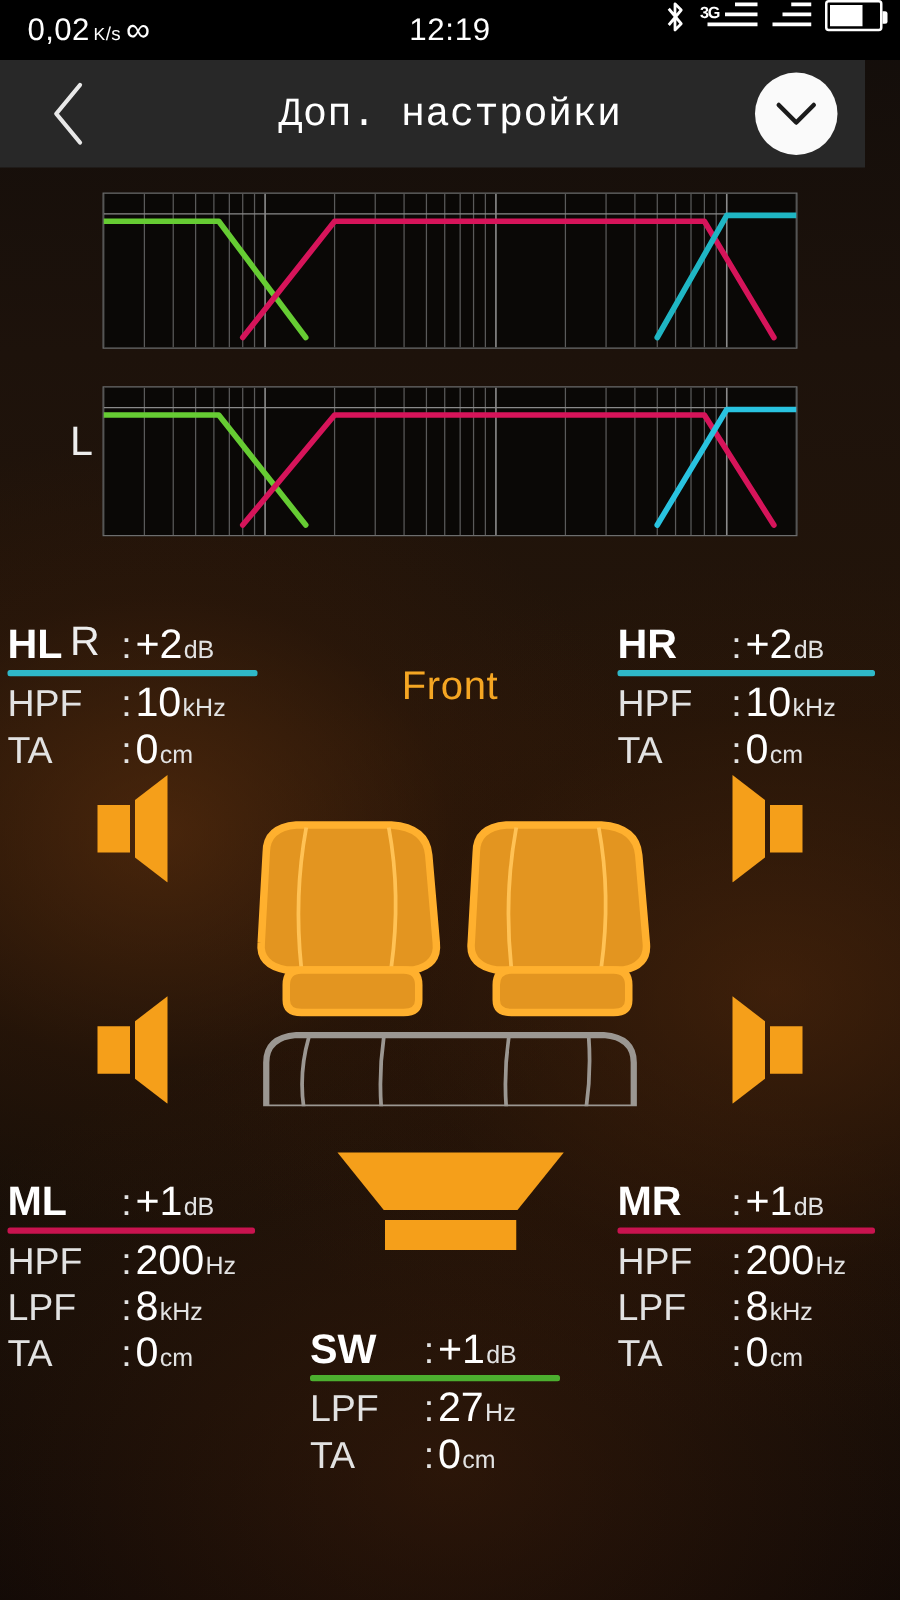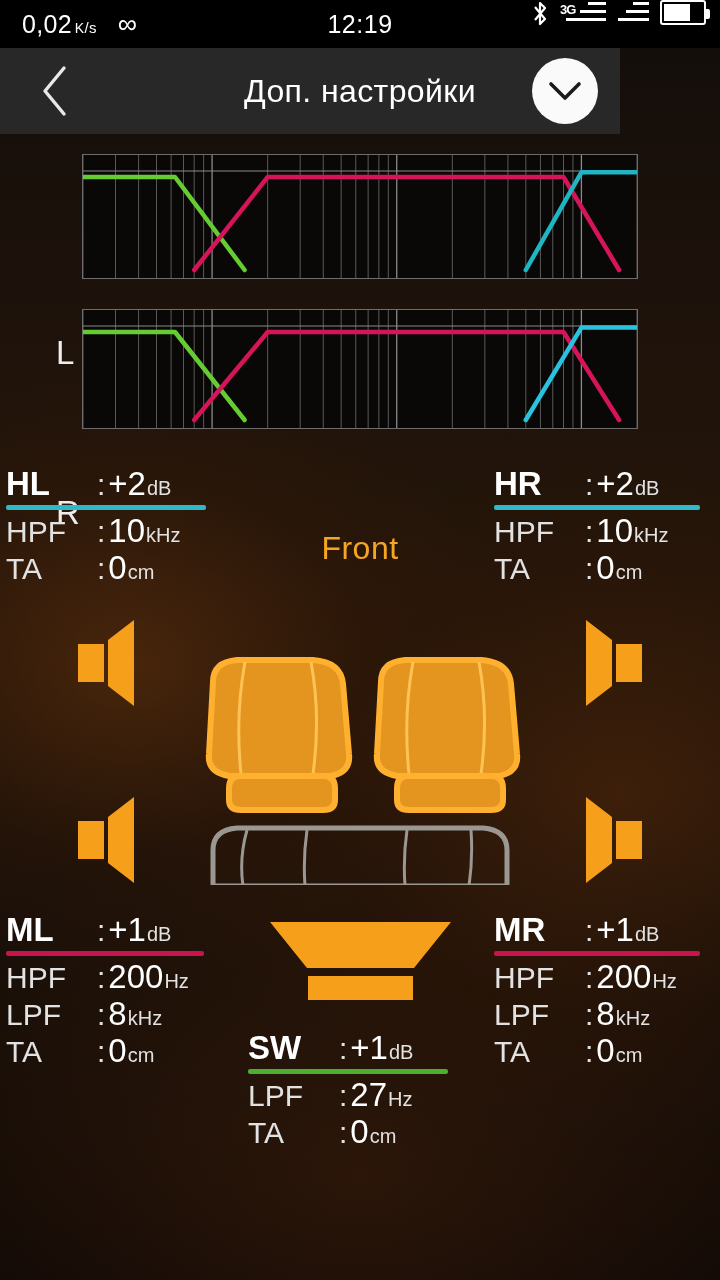--- a/index.html
+++ b/index.html
@@ -16,21 +16,21 @@
       radial-gradient(ellipse 620px 460px at 86% 62%, rgba(96,46,12,0.48) 0%, rgba(54,24,6,0.22) 48%, rgba(0,0,0,0) 76%),
       radial-gradient(ellipse 700px 520px at 50% 92%, rgba(84,40,12,0.38) 0%, rgba(0,0,0,0) 70%),
       linear-gradient(180deg, #120d0a 0%, #1d120b 22%, #241509 46%, #1a1008 70%, #140c07 88%, #0e0806 100%);
   }
 
   
   #statusbar {
     position:absolute; left:0; top:0; width:720px; height:48px;
     background:#000; color:#fff;
   }
-  .sb-left { position:absolute; left:22px; top:0; height:48px; display:flex; align-items:center; gap:21px; }
+  .sb-left { position:absolute; left:22px; top:0; height:48px; display:flex; align-items:center; gap:4px; }
   .sb-speed { font-size:25px; letter-spacing:0.3px; display:flex; align-items:baseline; gap:3px; }
   .sb-unit { font-size:15px; }
   .sb-unit .num { font-size:14px; }
   .sb-inf { font-size:27px; line-height:1; letter-spacing:-1px; }
   .sb-clock {
     position:absolute; left:0; top:0; width:720px; height:48px;
     display:flex; align-items:center; justify-content:center;
     font-size:25px; letter-spacing:0.5px;
   }
   .sb-right { position:absolute; right:14px; top:0; height:45px; display:flex; align-items:flex-start; gap:11px; }
@@ -44,22 +44,23 @@
   .bars2 i { position:absolute; right:0; height:3px; background:#fff; display:block; }
   .bars2 i:nth-child(1){ top:2px;  width:16px; }
   .bars2 i:nth-child(2){ top:10px; width:23px; }
   .bars2 i:nth-child(3){ top:18px; width:31px; }
   .battery { position:relative; width:46px; height:25px; border:2px solid #fff; border-radius:3px; }
   .battery::after { content:""; position:absolute; right:-6px; top:7px; width:4px; height:10px; background:#fff; border-radius:0 2px 2px 0; }
   .battery .fill { position:absolute; left:2px; top:2px; bottom:2px; width:62%; background:#fff; }
 
   
   #header {
-    position:absolute; left:0; top:48px; width:620px; height:86px;
+    position:absolute; left:0; top:48px; width:692px; height:86px;
     background:#282828;
+    font-family:Liberation Mono, monospace;
   }
   #header .title {
     position:absolute; left:0; top:0; width:720px; height:86px;
     display:flex; align-items:center; justify-content:center;
     color:#fff; font-size:32px; font-weight:400; letter-spacing:0.4px;
   }
   #header .back {
     position:absolute; left:20px; top:0; width:70px; height:86px;
     display:flex; align-items:center; justify-content:center;
   }
@@ -78,21 +79,21 @@
     position:absolute; background:#0a0806;
     border:1px solid #6d6d6d;
   }
   .plot svg { display:block; width:100%; height:100%; }
   .axis {
     position:absolute; height:24px; color:#c8c8c8; font-size:20px;
   }
   .axis span { position:absolute; transform:translateX(-50%); }
 
   
-  .info { position:absolute; color:#e2e2e2; }
+  .info { position:absolute; color:#e2e2e2;margin-top:31px; }
   .info .row { display:flex; align-items:baseline; white-space:nowrap; line-height:1.12; }
   .info .k { font-size:30px; color:#e2e2e2; }
   .info .hdr-k { font-size:33px; font-weight:bold; color:#ffffff; }
   .info .sep { font-size:30px; color:#e2e2e2; padding:0 3px; }
   .info .v { font-size:33px; color:#ffffff; }
   .info .u { font-size:20px; color:#e2e2e2; padding-left:1px; }
   .info .hdr { position:relative; padding-bottom:7px; margin-bottom:3px; }
   .info .uline { position:absolute; left:0; bottom:0; height:5px; border-radius:2px; }
   .k-w { display:inline-block; }
 

